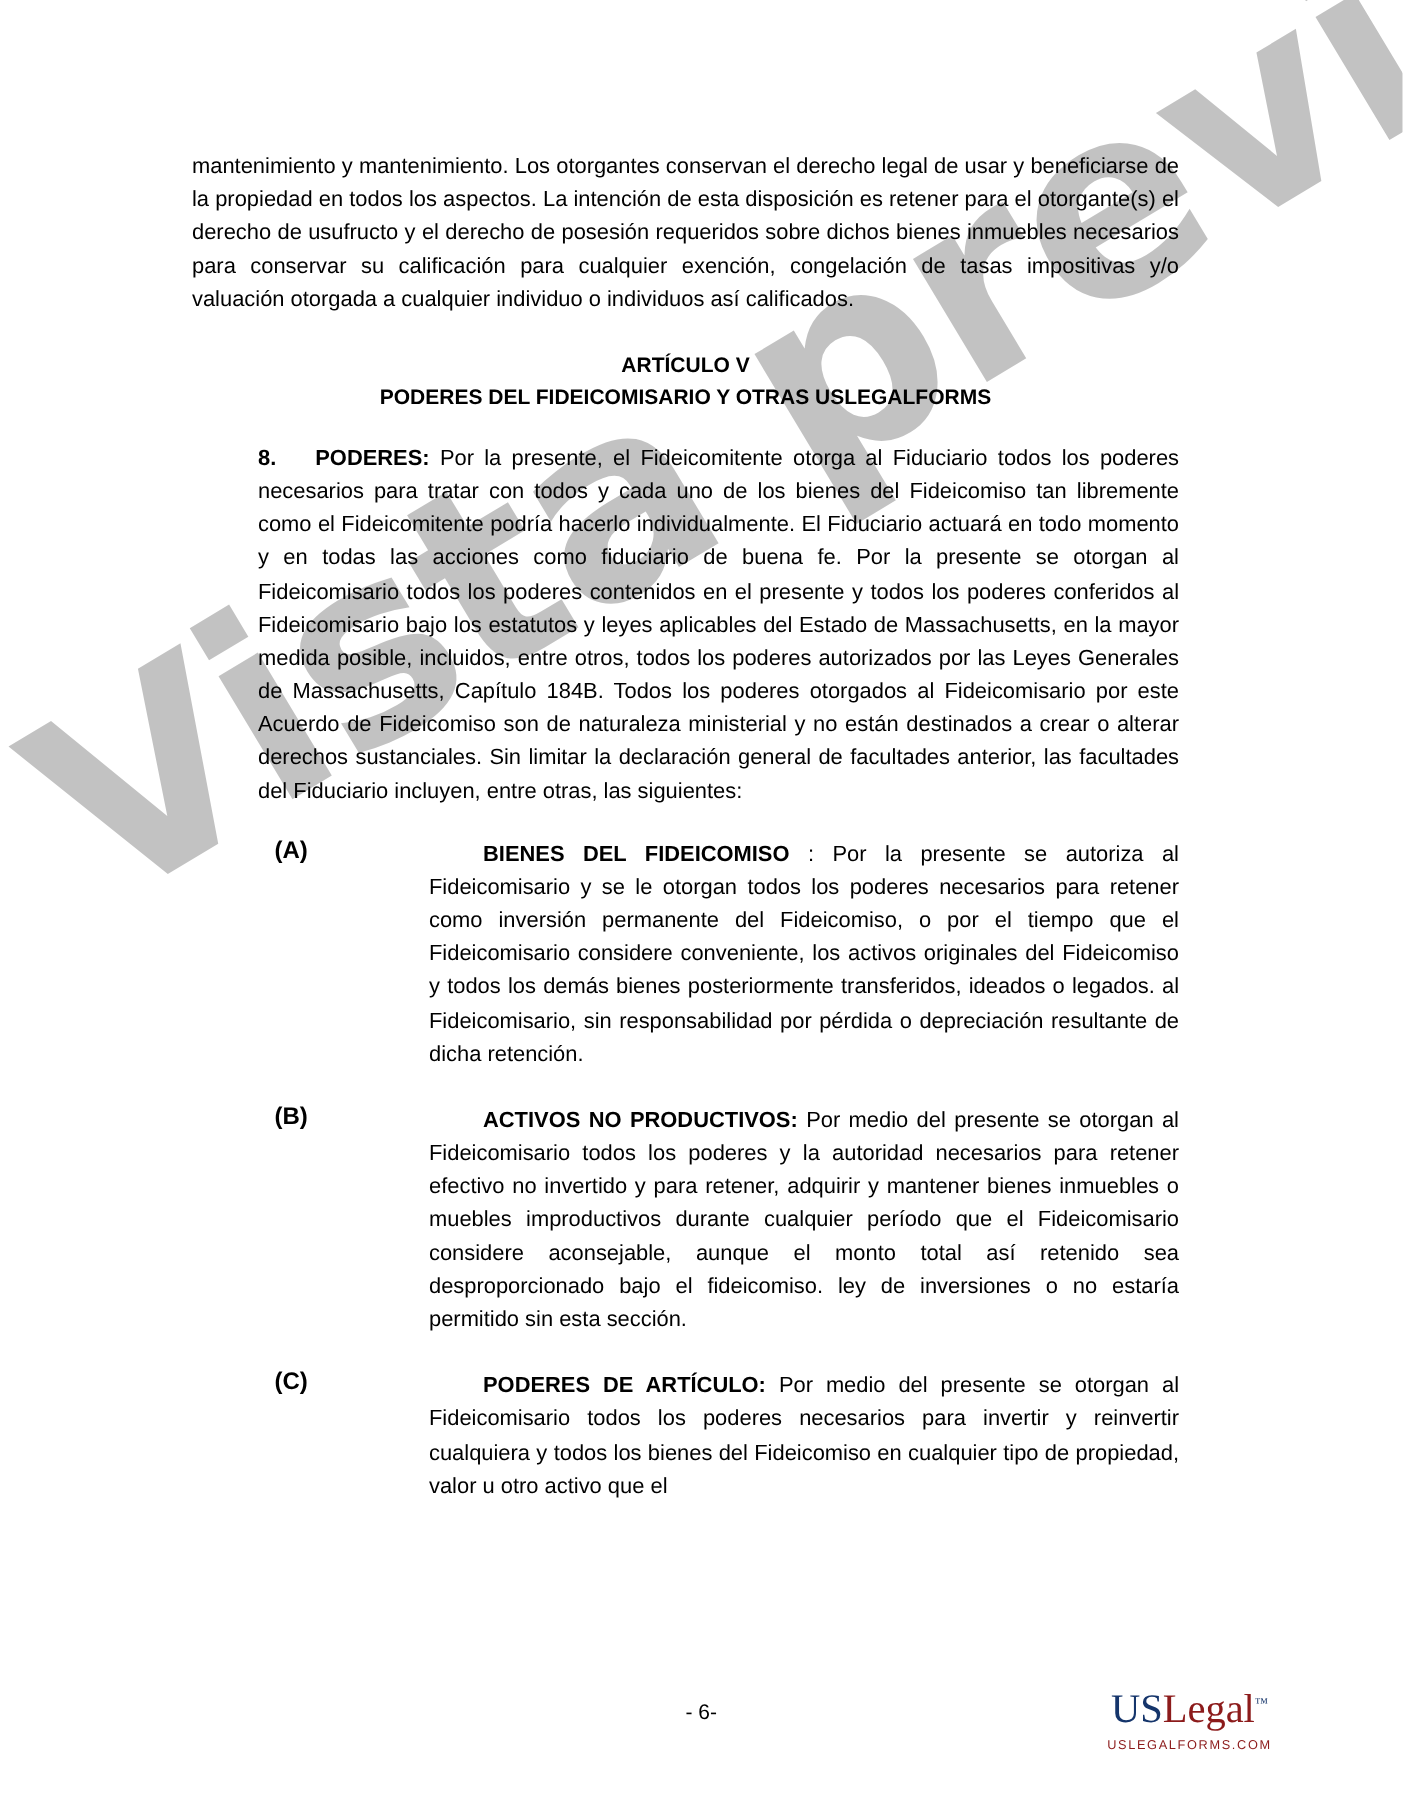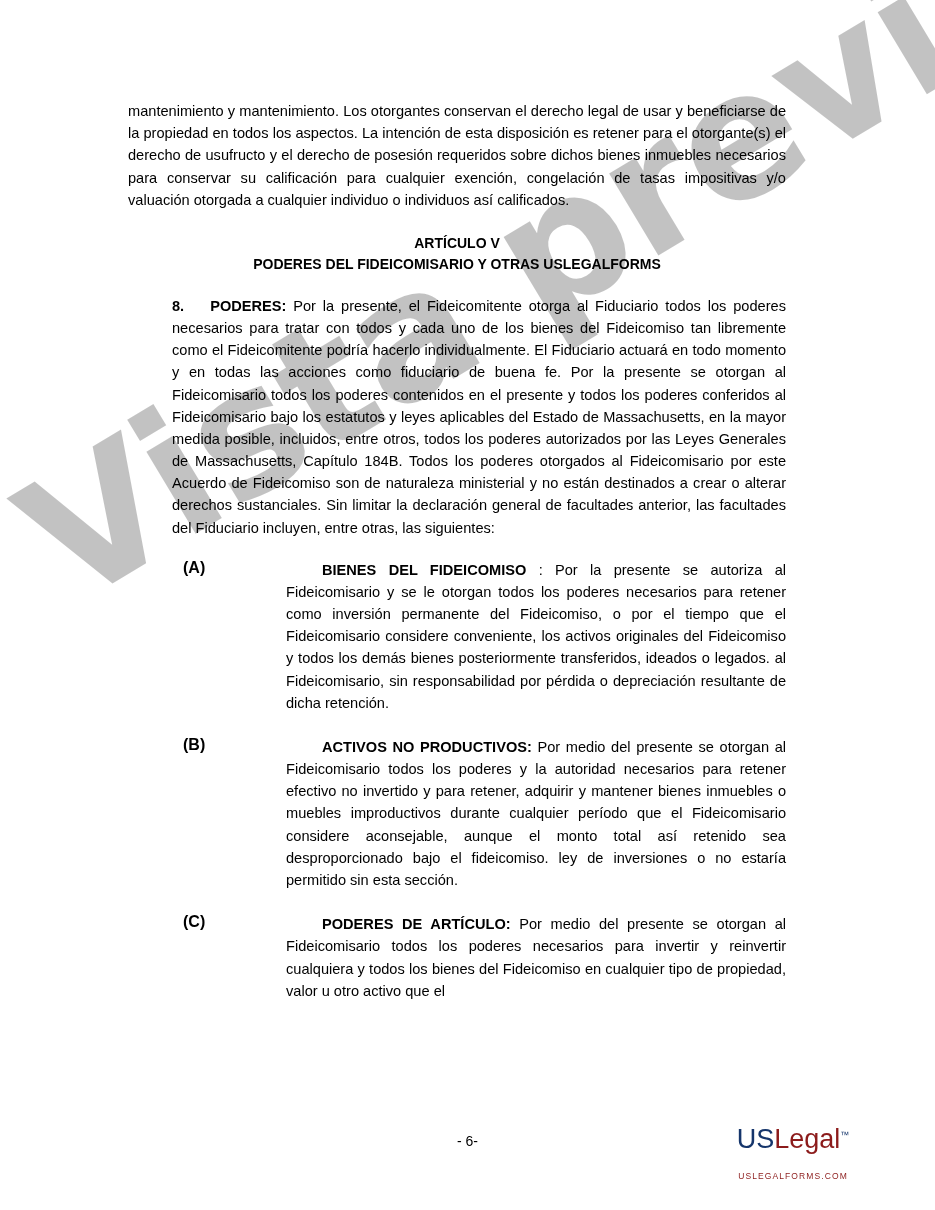--- a/index.html
+++ b/index.html
@@ -126,37 +126,37 @@
 
   .logo {
     position: absolute;
     right: 62px;
     top: 1126px;
     width: 160px;
     text-align: center;
     z-index: 10;
   }
   .logo-main {
-    font-family: Liberation Sans, sans-serif;
+    font-family: Liberation Serif, serif;
     font-size: 27px;
     letter-spacing: 0px;
     color: #1a3e72;
     font-weight: 400;
     line-height: 1;
     white-space: nowrap;
   }
   .logo-main .us { color: #15356b; }
   .logo-main .legal { color: #8c1b1b; }
   .logo-main .tm {
     font-size: 9px;
     vertical-align: super;
     color: #15356b;
   }
   .logo-sub {
-    margin-top: 18px;
+    margin-top: 5px;
     font-family: "Liberation Sans", sans-serif;
     font-size: 8.5px;
     letter-spacing: 1.1px;
     color: #8c1b1b;
     white-space: nowrap;
   }
 </style>
 </head>
 <body>
 

